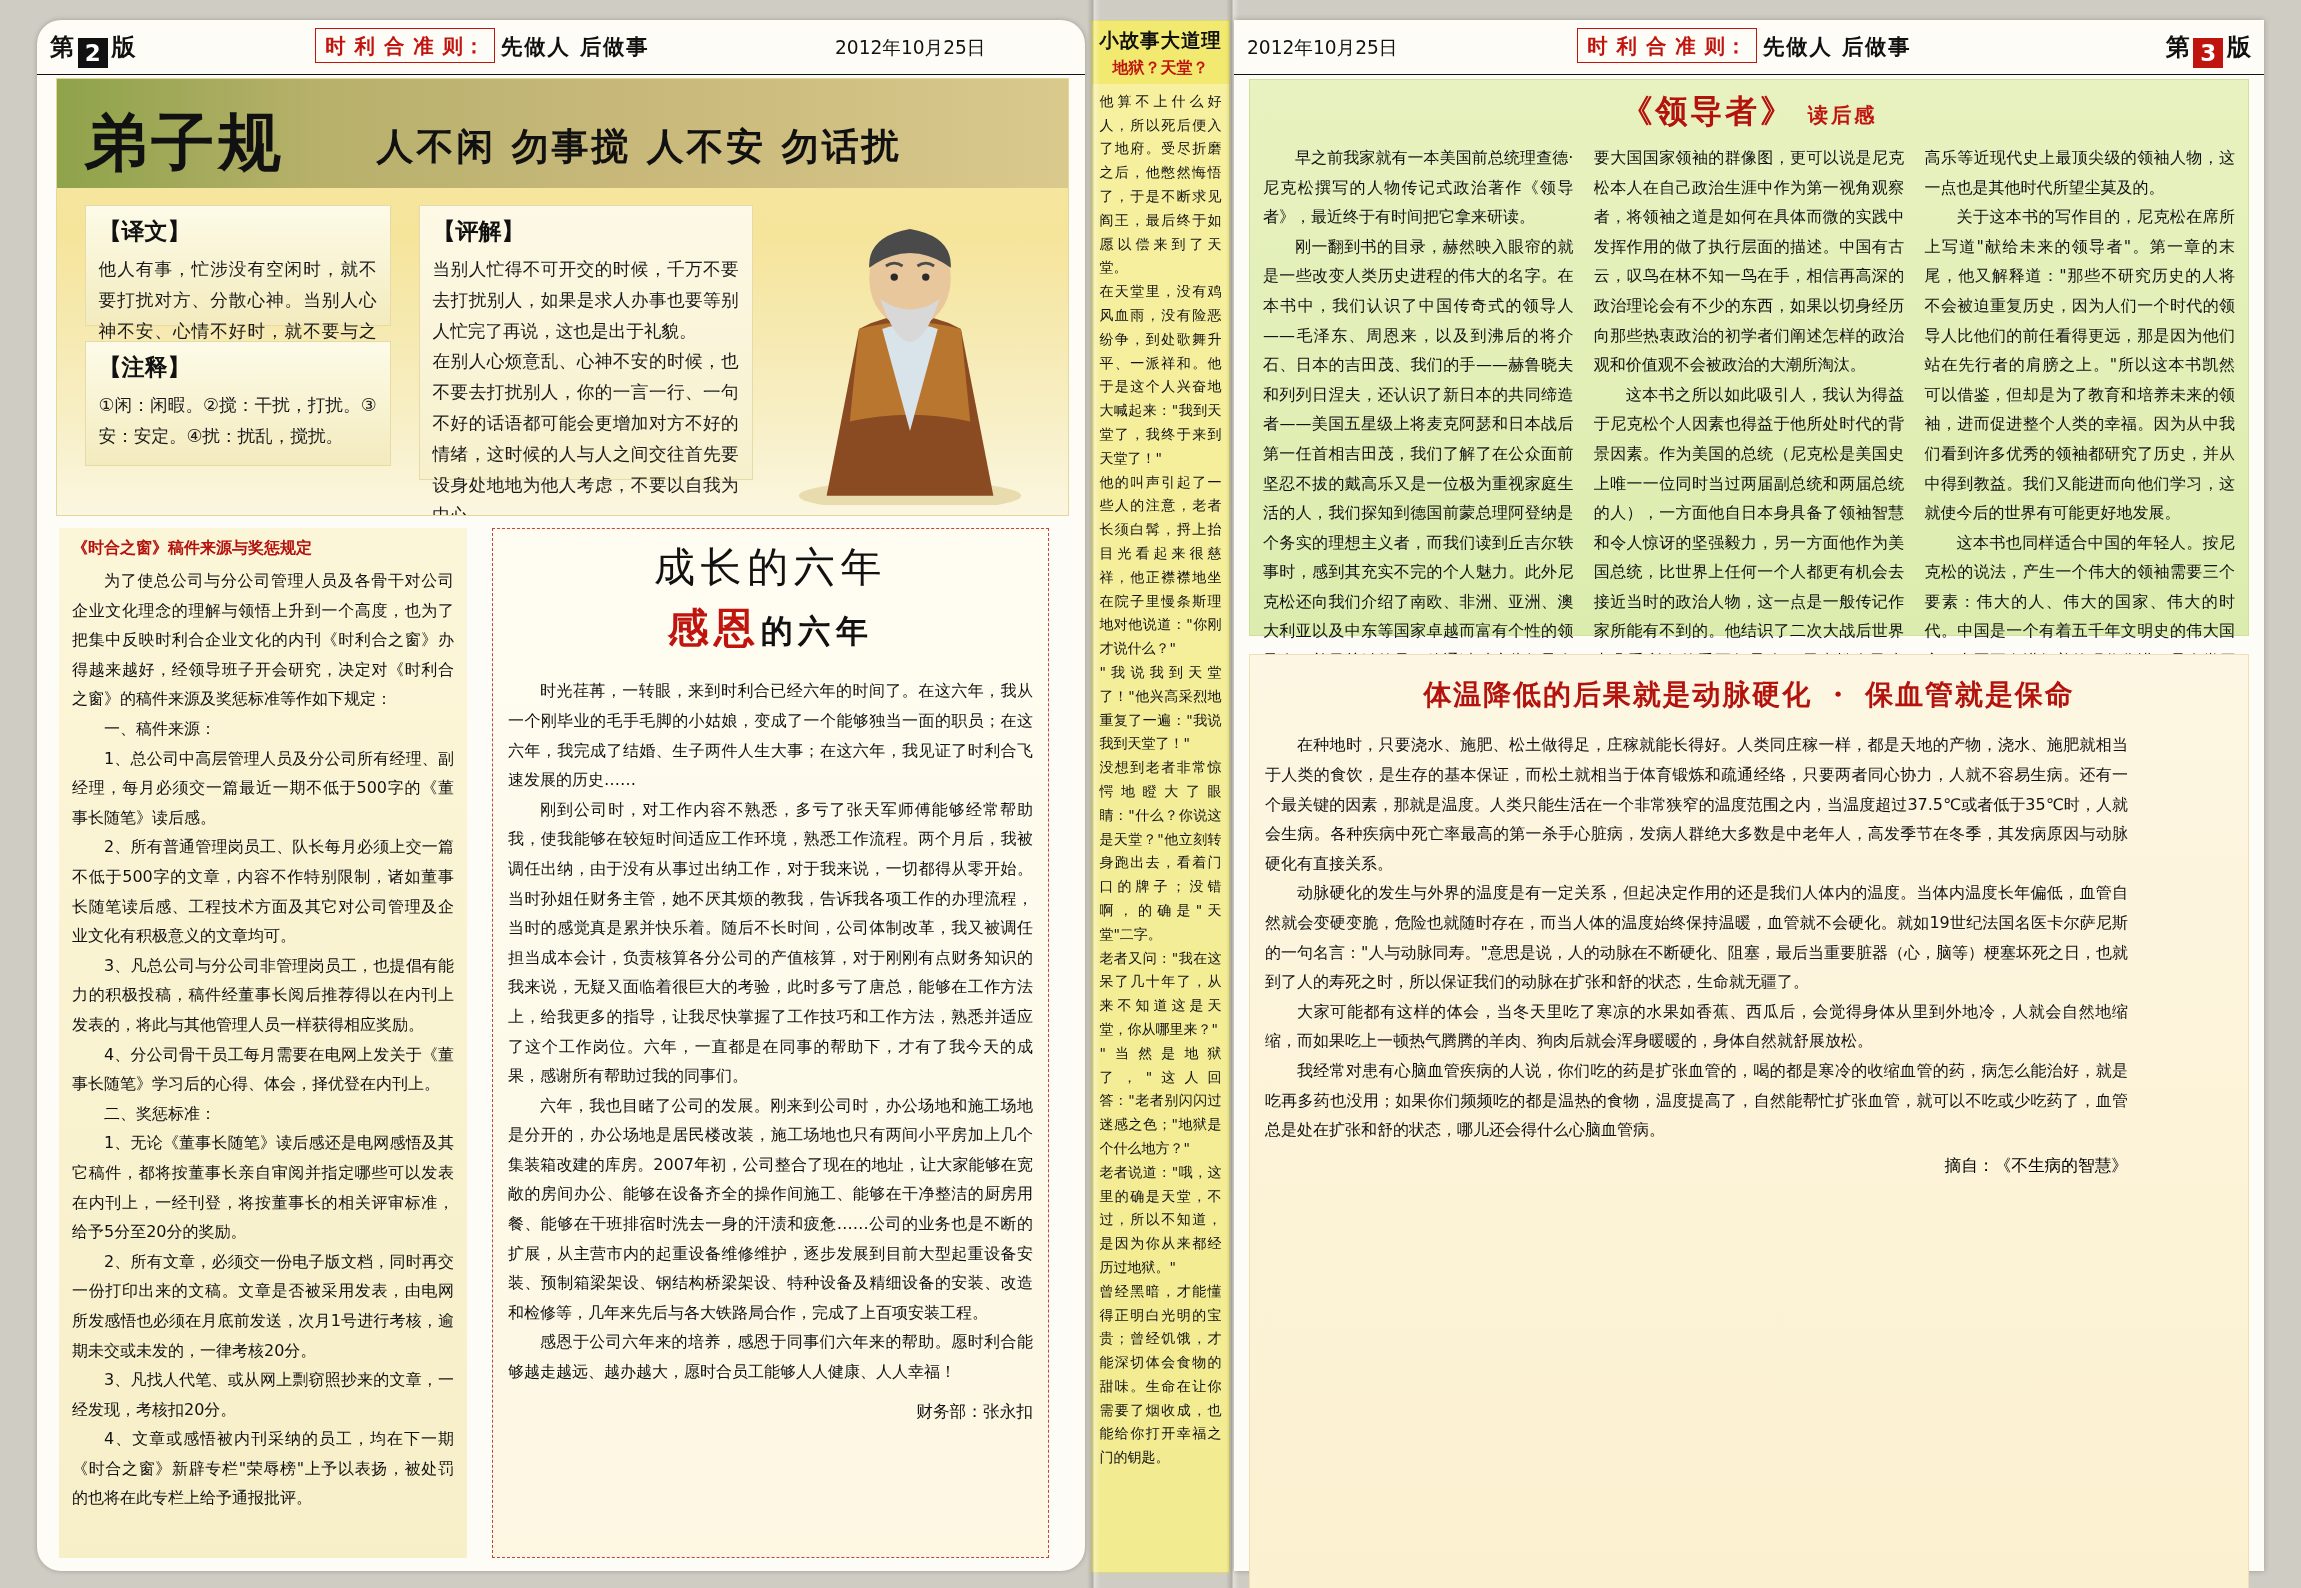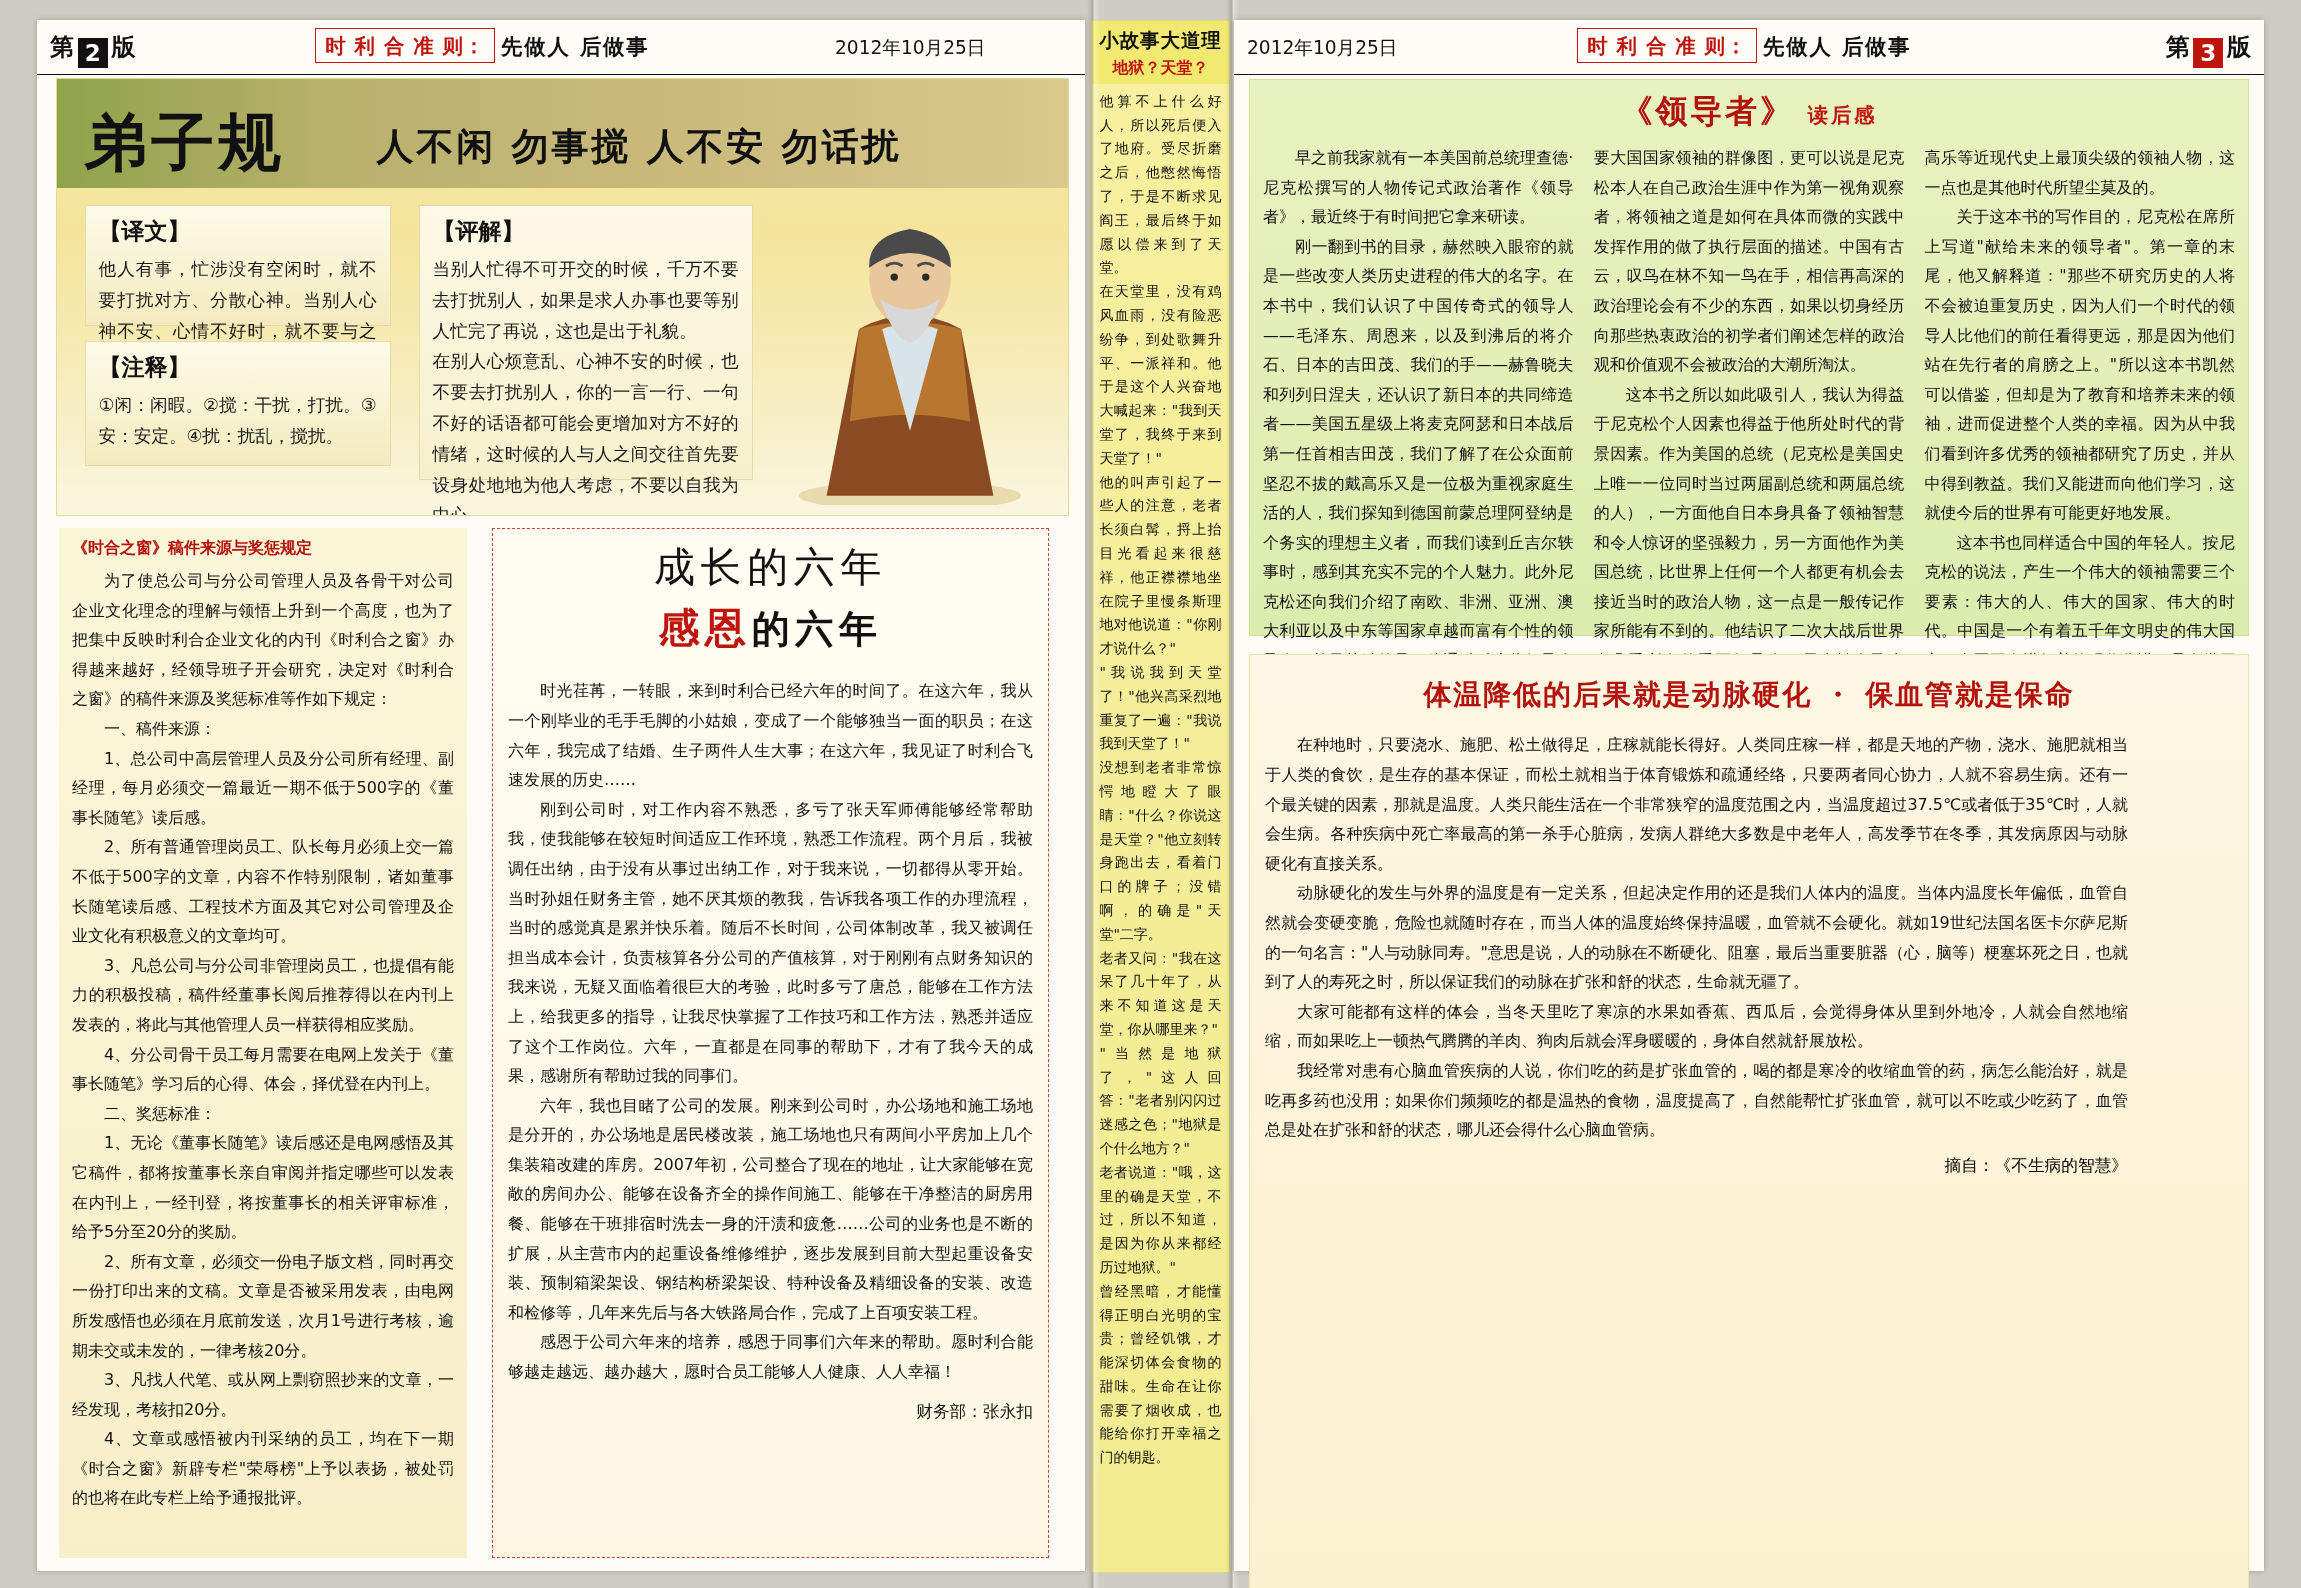--- a/index.html
+++ b/index.html
@@ -6,21 +6,21 @@
   body{
     width:2301px;height:1589px;
     background:#d8d6cc;
     font-family:"DejaVu Sans","Liberation Sans",sans-serif;
     overflow:hidden;
   }
   .page{position:relative;width:2301px;height:1589px;background:#cfcdc3;}
 
   
   .sheet{position:absolute;background:#fdfcf6;box-shadow:0 0 5.6px rgba(0,0,0,.25);}
-  #sheet-left{left:37px;top:20.4px;width:1048px;height:1551px;}
+  #sheet-left{left:37px;top:20.4px;width:1048px;height:1551px;border-radius:24px;}
   #sheet-right{left:1234px;top:20.4px;width:1030px;height:1551px;}
 
   
   .masthead{position:absolute;left:0;top:0;width:100%;height:54px;border-bottom:1.9px solid #111;}
   .mast-page{position:absolute;top:11px;font-size:24px;font-weight:bold;color:#111;}
   .mast-num{display:inline-block;background:#111;color:#fff;width:30px;height:30px;line-height:30px;
     text-align:center;font-size:23px;vertical-align:-5.6px;margin:0 3.7px;}
   .mast-num.red{background:#c0140f;}
   .mast-box{position:absolute;top:7.4px;border:1.9px solid #c0140f;padding:2.8px 9.3px;}
   .mast-box span{color:#c0140f;font-size:20.4px;font-weight:bold;letter-spacing:0.9px;}
@@ -45,21 +45,21 @@
   .col-title{font-size:16px;font-weight:bold;color:#b3120d;margin-bottom:7.4px;}
   .txt{font-size:16px;line-height:1.85;color:#111;text-align:justify;text-indent:2em;}
 
   #left-col{position:absolute;left:22px;top:508px;width:408px;height:1030px;
     background:linear-gradient(180deg,#fcf6d9,#f7efc8);padding:9.3px 13px;box-sizing:border-box;}
 
   #growth{position:absolute;left:455px;top:508px;width:557px;height:1030px;
     background:linear-gradient(180deg,#fffdf2,#fdf7e2);border:1.9px dashed #c2453c;padding:11px 15px;box-sizing:border-box;}
   .growth-h1{font-size:41px;font-weight:normal;color:#111;letter-spacing:5.6px;text-align:center;}
   .growth-h2{font-size:41px;font-weight:bold;color:#c0140f;letter-spacing:5.6px;text-align:center;margin-top:5.6px;}
-  .growth-h2 small{color:#111;font-size:38px;}
+  .growth-h2 small{color:#111;font-size:32px;}
   .sign{text-align:right;font-size:16.7px;margin-top:13px;color:#111;}
 
   
   #center{position:absolute;left:1091px;top:20.4px;width:137px;height:1551px;
     background:linear-gradient(180deg,#f6f0a0,#f2eb90);border:0.9px solid #ded77f;}
   #center-head{background:#f2ea70;padding:5.6px 3.7px;text-align:center;}
   .c-title{font-size:19.5px;font-weight:bold;color:#111;letter-spacing:0.9px;}
   .c-sub{font-size:16px;font-weight:bold;color:#c0140f;margin-top:3.7px;}
   #center-body{font-size:14px;line-height:1.7;color:#111;padding:5.6px 7.4px;text-align:justify;}
 

